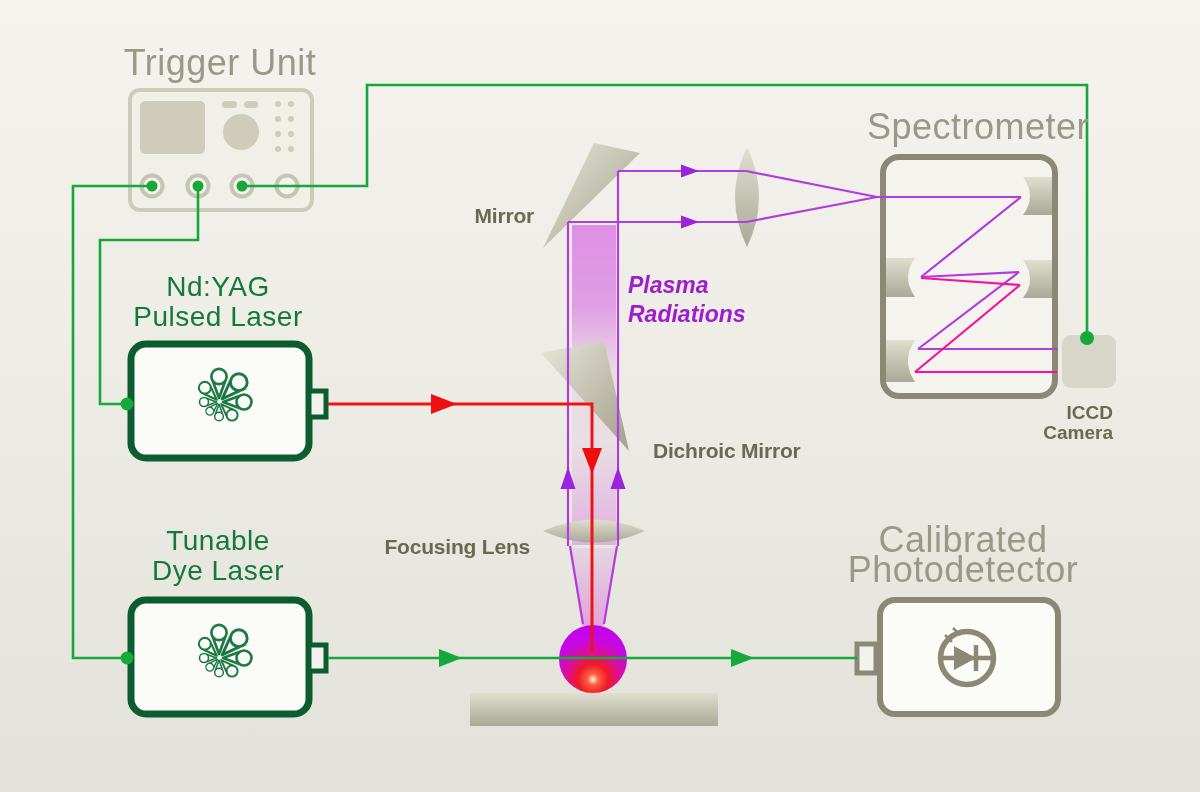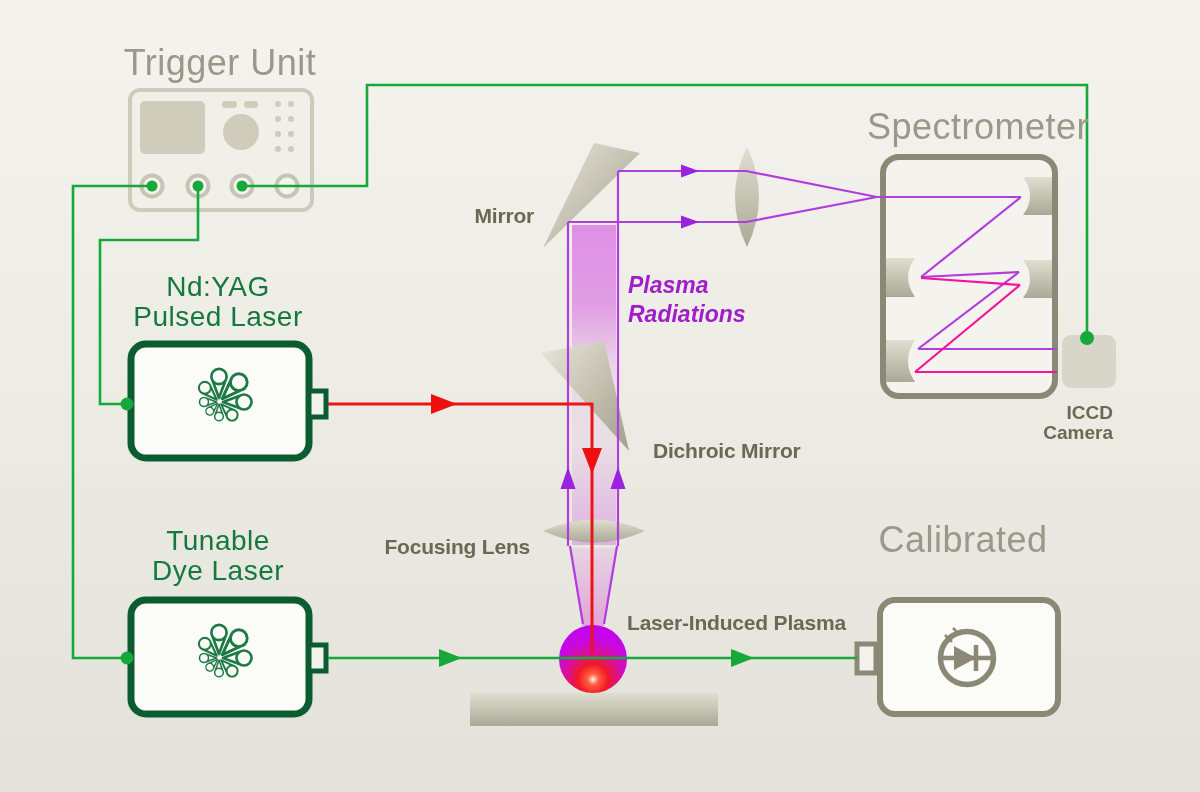--- a/index.html
+++ b/index.html
@@ -235,27 +235,27 @@
 
 <div class="lbl purplelbl" style="left:628px;top:271px;">
   <div>Plasma</div>
   <div>Radiations</div>
 </div>
 
 <div class="lbl boldlbl" style="left:653px;top:412px;margin-top:28px;">Dichroic Mirror</div>
 
 <div class="lbl boldlbl tr" style="left:380px;top:520px;width:150px;margin-top:16px;">Focusing Lens</div>
 
-<div class="lbl boldlbl" style="left:627px;top:612px;">Laser-Induced Plasma</div>
 
 
 <div class="lbl light tc" style="left:867px;top:112px;width:200px;">Spectrometer</div>
 
 <div class="lbl iccd-lbl tr" style="left:1013px;top:403px;width:100px;">
   <div>ICCD</div>
   <div>Camera</div>
 </div>
 
 <div class="lbl light tc" style="left:843px;top:525px;width:240px;">
   <div>Calibrated</div>
+  <div>Photodetector</div>
 </div>
 
 </div>
 
 </body></html>

